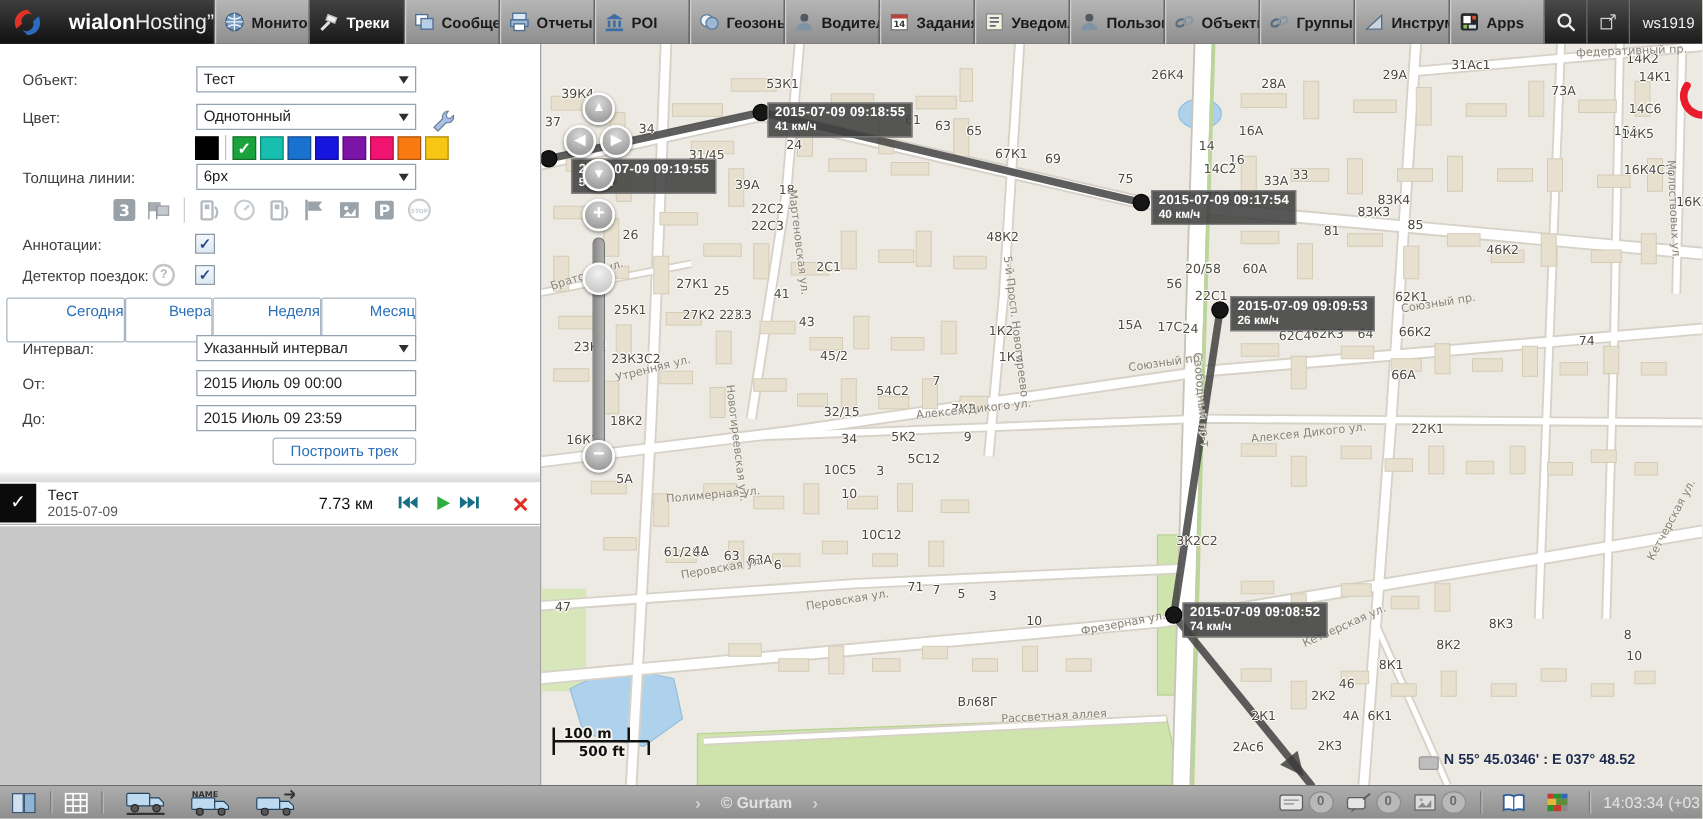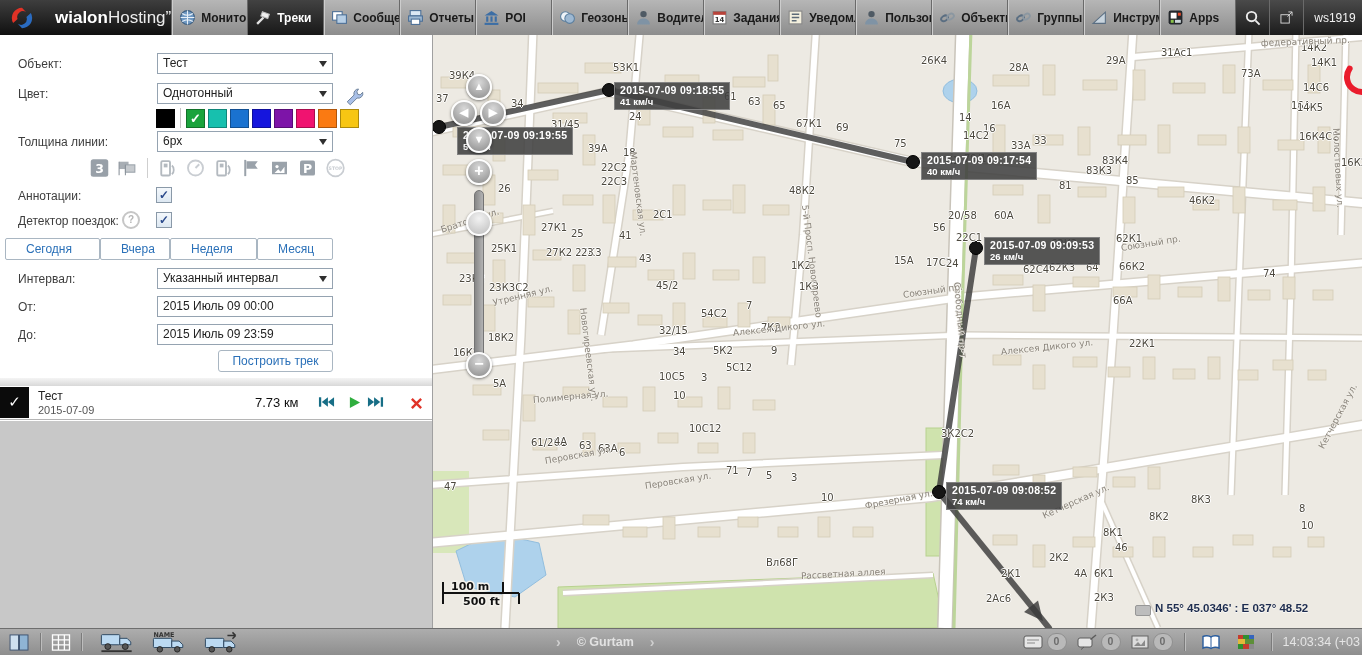--- a/index.html
+++ b/index.html
@@ -45,23 +45,23 @@
   #markers{position:absolute;left:88px;top:122px;display:flex;gap:5px;align-items:center;}
   .mbtn{width:23px;height:22px;display:flex;align-items:center;justify-content:center;cursor:pointer;}
   .mbtn svg{width:21px;height:20px;}
   .mdiv{width:1px;height:20px;background:#cfcfcf;margin:0 3px;}
   .cb{position:absolute;left:156px;width:14px;height:14px;box-sizing:content-box;
       border:1px solid #8a99a8;background:linear-gradient(#f4f8fc,#dde8f2);font-size:12px;
       line-height:14px;text-align:center;color:#2b4a8c;font-weight:bold;cursor:pointer;}
   #help-q{position:absolute;left:122px;top:176px;width:14px;height:14px;border:2px solid #c6c6c6;
       border-radius:50%;color:#b5b5b5;font-size:10px;font-weight:bold;text-align:center;
       line-height:14px;}
-  .qbtn{position:absolute;top:203px;height:22px;box-sizing:border-box;border:1px solid #a9b6c2;
-      background:#fff;color:#2a70b8;font-size:12px;text-align:left;line-height:20px;
-      border-radius:2px;cursor:pointer;padding-left:20px;}
+  .qbtn{position:absolute;top:203px;height:36px;box-sizing:border-box;border:1px solid #a9b6c2;
+      background:#fff;color:#2a70b8;font-size:12px;text-align:right;line-height:20px;
+      border-radius:2px;cursor:pointer;}
   #build-btn{position:absolute;left:218px;top:315px;width:115px;height:22px;box-sizing:border-box;
       border:1px solid #a9b6c2;border-radius:3px;background:#fff;color:#2a70b8;font-size:12px;
       text-align:center;line-height:20px;cursor:pointer;}
   #side-div{position:absolute;left:0;top:343px;width:432px;height:8px;
       background:linear-gradient(#f4f4f4,#d8d8d8);}
   #track-row{position:absolute;left:0;top:351px;width:432px;height:34px;background:#fff;
       border-bottom:1px solid #b5b5b5;box-sizing:border-box;}
   #track-check{position:absolute;left:0;top:1px;width:29px;height:31px;background:#0b0b0b;
       color:#fff;font-size:15px;text-align:center;line-height:30px;cursor:pointer;}
   #track-name{position:absolute;left:38px;top:3px;font-size:12px;color:#222;}
@@ -716,24 +716,24 @@
       <span class="mlabel" style="left: 293px; top: 430px;">71</span>
       <span class="mlabel" style="left: 313px; top: 432px;">7</span>
       <span class="mlabel" style="left: 333px; top: 435px;">5</span>
       <span class="mlabel" style="left: 358px; top: 437px;">3</span>
       <span class="mlabel" style="left: 388px; top: 457px;">10</span>
       <span class="mlabel" style="left: 11px; top: 446px;">47</span>
       <span class="mlabel" style="left: 333px; top: 522px;">Вл68Г</span>
       <span class="mlabel" style="left: 553px; top: 558px;">2Ас6</span>
       <span class="mlabel" style="left: 568px; top: 533px;">2К1</span>
       <span class="mlabel" style="left: 616px; top: 517px;">2К2</span>
-      <span class="mlabel" style="left: 638px; top: 507px; margin-left: 44px;">46</span>
+      <span class="mlabel" style="left: 638px; top: 507px;">46</span>
       <span class="mlabel" style="left: 641px; top: 533px;">4А</span>
       <span class="mlabel" style="left: 661px; top: 533px;">6К1</span>
-      <span class="mlabel" style="left: 621px; top: 557px; margin-left: 40px;">2К3</span>
+      <span class="mlabel" style="left: 621px; top: 557px;">2К3</span>
       <span class="mlabel" style="left: 670px; top: 492px;">8К1</span>
       <span class="mlabel" style="left: 716px; top: 476px;">8К2</span>
       <span class="mlabel" style="left: 758px; top: 459px;">8К3</span>
       <span class="mlabel" style="left: 866px; top: 468px;">8</span>
       <span class="mlabel" style="left: 868px; top: 485px;">10</span>
       <span class="mstreet" style="left: 200px; top: 112px; transform: rotate(83deg);">Мартеновская ул.</span>
       <span class="mstreet" style="left: 150px; top: 268px; transform: rotate(83deg);">Новогиреевская ул.</span>
       <span class="mstreet" style="left: 8px; top: 190px; transform: rotate(-18deg);">Братская ул.</span>
       <span class="mstreet" style="left: 60px; top: 263px; transform: rotate(-14deg);">Утренняя ул.</span>
       <span class="mstreet" style="left: 372px; top: 165px; transform: rotate(83deg);">5-й Просп. Новогиреево</span>

